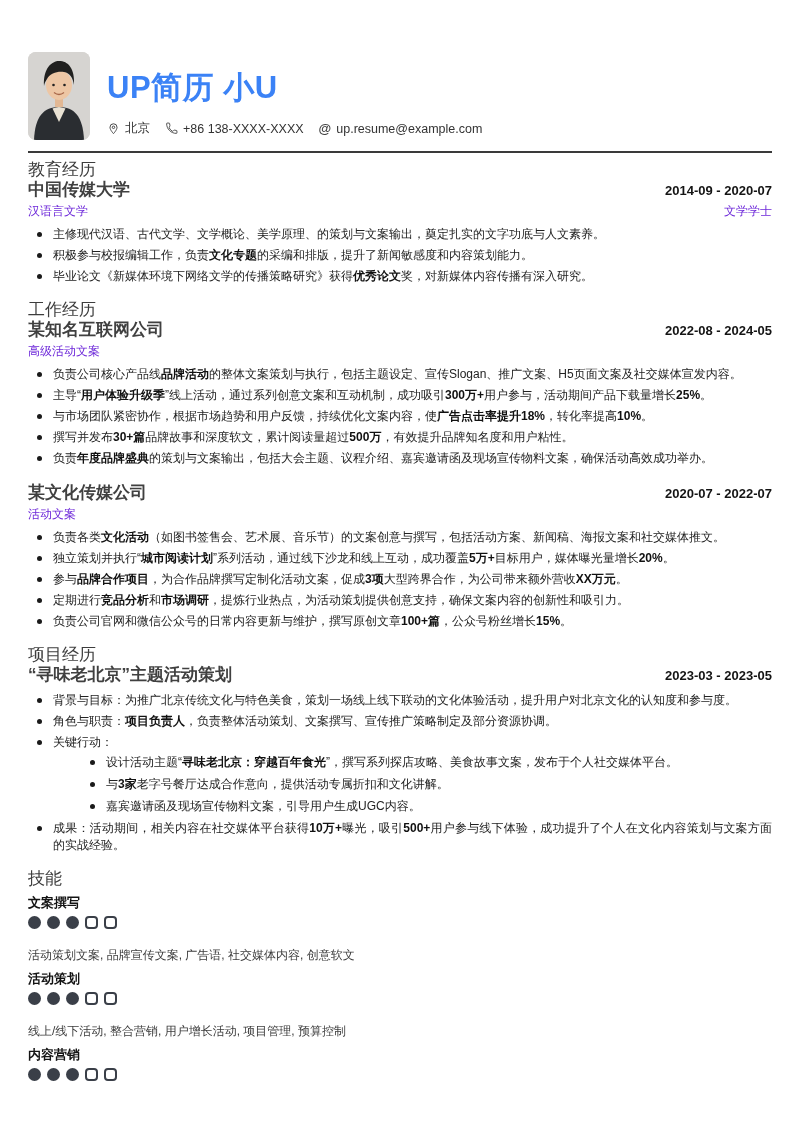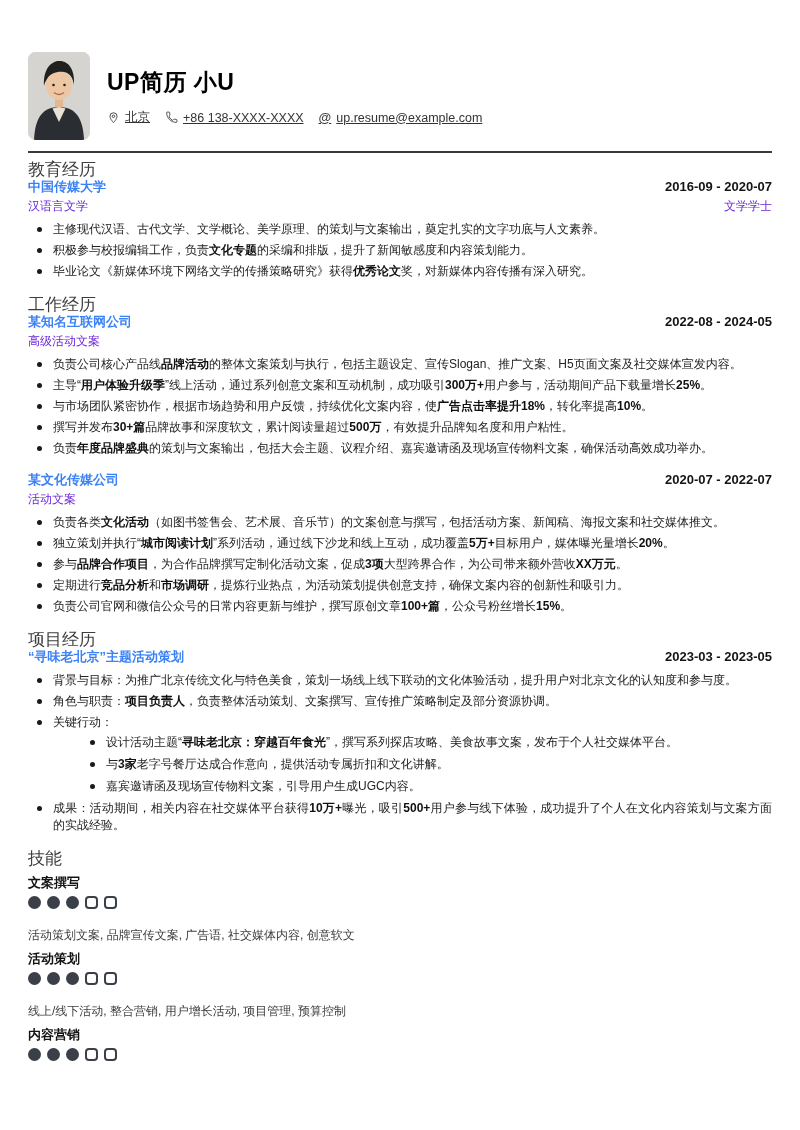--- a/index.html
+++ b/index.html
@@ -6,34 +6,34 @@
   body{
     width:800px;height:1130px;overflow:hidden;background:#ffffff;
     font-family:"Liberation Sans","DejaVu Sans",sans-serif;color:#222;
   }
   .page{padding:52px 28px 0 28px;box-sizing:border-box;}
   
   .header{display:flex;align-items:flex-start;}
   .photo{width:62px;height:88px;border-radius:8px;overflow:hidden;flex:0 0 auto;background:#d6d4d1;}
   .photo svg{display:block;}
   .header-info{margin-left:17px;padding-top:15px;}
-  .name{font-size:23px;font-weight:bold;color:#000000;letter-spacing:0.5px;}
+  .name{font-size:31px;font-weight:bold;color:#3b82f6;letter-spacing:0.5px;}
   .contact-row{margin-top:11px;display:flex;align-items:center;gap:15px;font-size:12.5px;color:#333;}
-  .contact-item{display:flex;align-items:center;gap:5px;text-decoration:underline;}
+  .contact-item{display:flex;align-items:center;gap:5px;}
   .contact-item svg{display:block;}
   .at-glyph{font-size:13px;color:#444;font-weight:bold;}
   .divider{border:none;border-top:2px solid #3a3a3a;margin:11px 0 0 0;}
   
   .section{margin-top:17px;}
   .section:first-of-type{margin-top:9px;}
   .section-title{font-size:17px;line-height:15px;color:#3d3d3d;}
   .entry{margin-top:1px;}
   .entry + .entry{margin-top:14px;}
   .entry-head{display:flex;justify-content:space-between;align-items:baseline;}
-  .entry-heading{font-size:13px;font-weight:bold;color:#3b82f6;}
+  .entry-heading{font-size:17px;font-weight:bold;color:#404040;}
   .entry-date{font-size:13px;font-weight:bold;color:#141414;white-space:nowrap;}
   .entry-sub{display:flex;justify-content:space-between;font-size:12px;color:#6d28d9;margin-top:2px;}
   ul.bullets{list-style:none;margin:6px 0 0 0;padding:0;}
   ul.bullets li{position:relative;padding-left:25px;font-size:12px;line-height:17px;margin-bottom:4px;color:#222;text-align:justify;}
   ul.bullets li::before{content:"";position:absolute;left:9px;top:6px;width:5px;height:5px;border-radius:50%;background:#1a1a1a;}
   ul.sub-bullets{list-style:none;margin:3px 0 1px 0;padding:0 0 0 28px;}
   ul.sub-bullets li{margin-bottom:5px;}
   .summary-text{font-size:12.5px;line-height:22px;color:#222;text-align:justify;margin-top:6px;}
   b{font-weight:bold;color:#111;}
   
@@ -90,21 +90,21 @@
         </div>
     </div>
   </div>
   <hr class="divider">
   <div id="sections">
       <section class="section">
         <div class="section-title">教育经历</div>
         <div class="entry">
           <div class="entry-head">
             <span class="entry-heading">中国传媒大学</span>
-            <span class="entry-date">2016-09 - 2020-07</span>
+            <span class="entry-date">2014-09 - 2020-07</span>
           </div>
           <div class="entry-sub">
             <span>汉语言文学</span>
             <span>文学学士</span>
           </div>
           <ul class="bullets">
             <li>主修现代汉语、古代文学、文学概论、美学原理、的策划与文案输出，奠定扎实的文字功底与人文素养。</li>
             <li>积极参与校报编辑工作，负责<b>文化专题</b>的采编和排版，提升了新闻敏感度和内容策划能力。</li>
             <li>毕业论文《新媒体环境下网络文学的传播策略研究》获得<b>优秀论文</b>奖，对新媒体内容传播有深入研究。</li>
           </ul>

